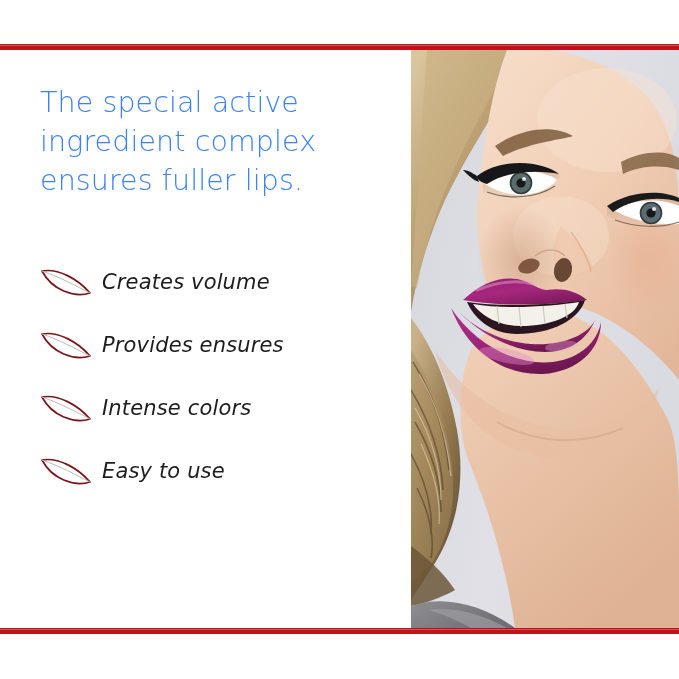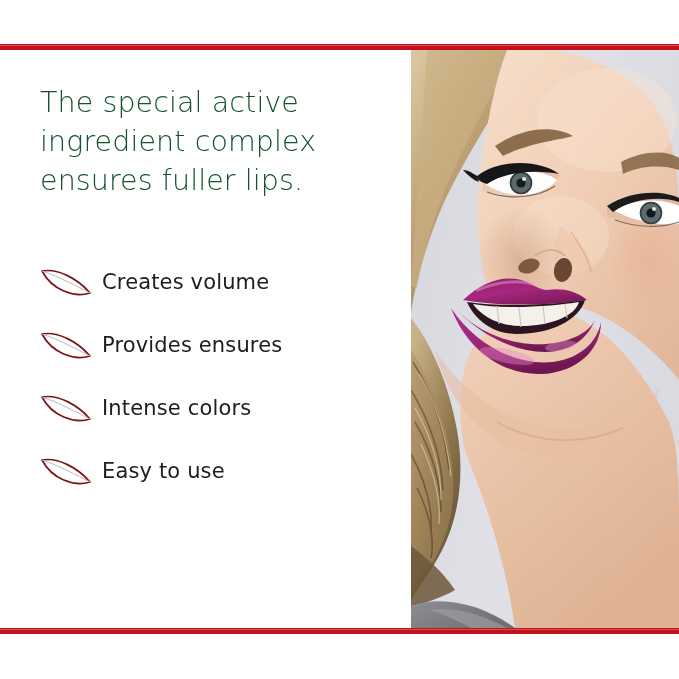--- a/index.html
+++ b/index.html
@@ -57,32 +57,33 @@
     position: absolute;
     left: 40px;
     top: 33px;
     width: 330px;
     margin: 0;
     font-family: "DejaVu Sans", "Liberation Sans", sans-serif;
     font-weight: 300;
     font-size: 28.5px;
     line-height: 39px;
     letter-spacing: 0.1px;
-    color: #14532d;
+    color: #3b82f6;
     white-space: pre-line;
   }
 
   #benefits {
     position: absolute;
     left: 38px;
     top: 200px;
     width: 360px;
     margin: 0;
     padding: 0;
     list-style: none;
+    font-style: italic;
   }
   .benefit-item {
     position: relative;
     height: 63px;
     display: flex;
     align-items: center;
   }
   .benefit-icon {
     flex: 0 0 auto;
     width: 56px;

